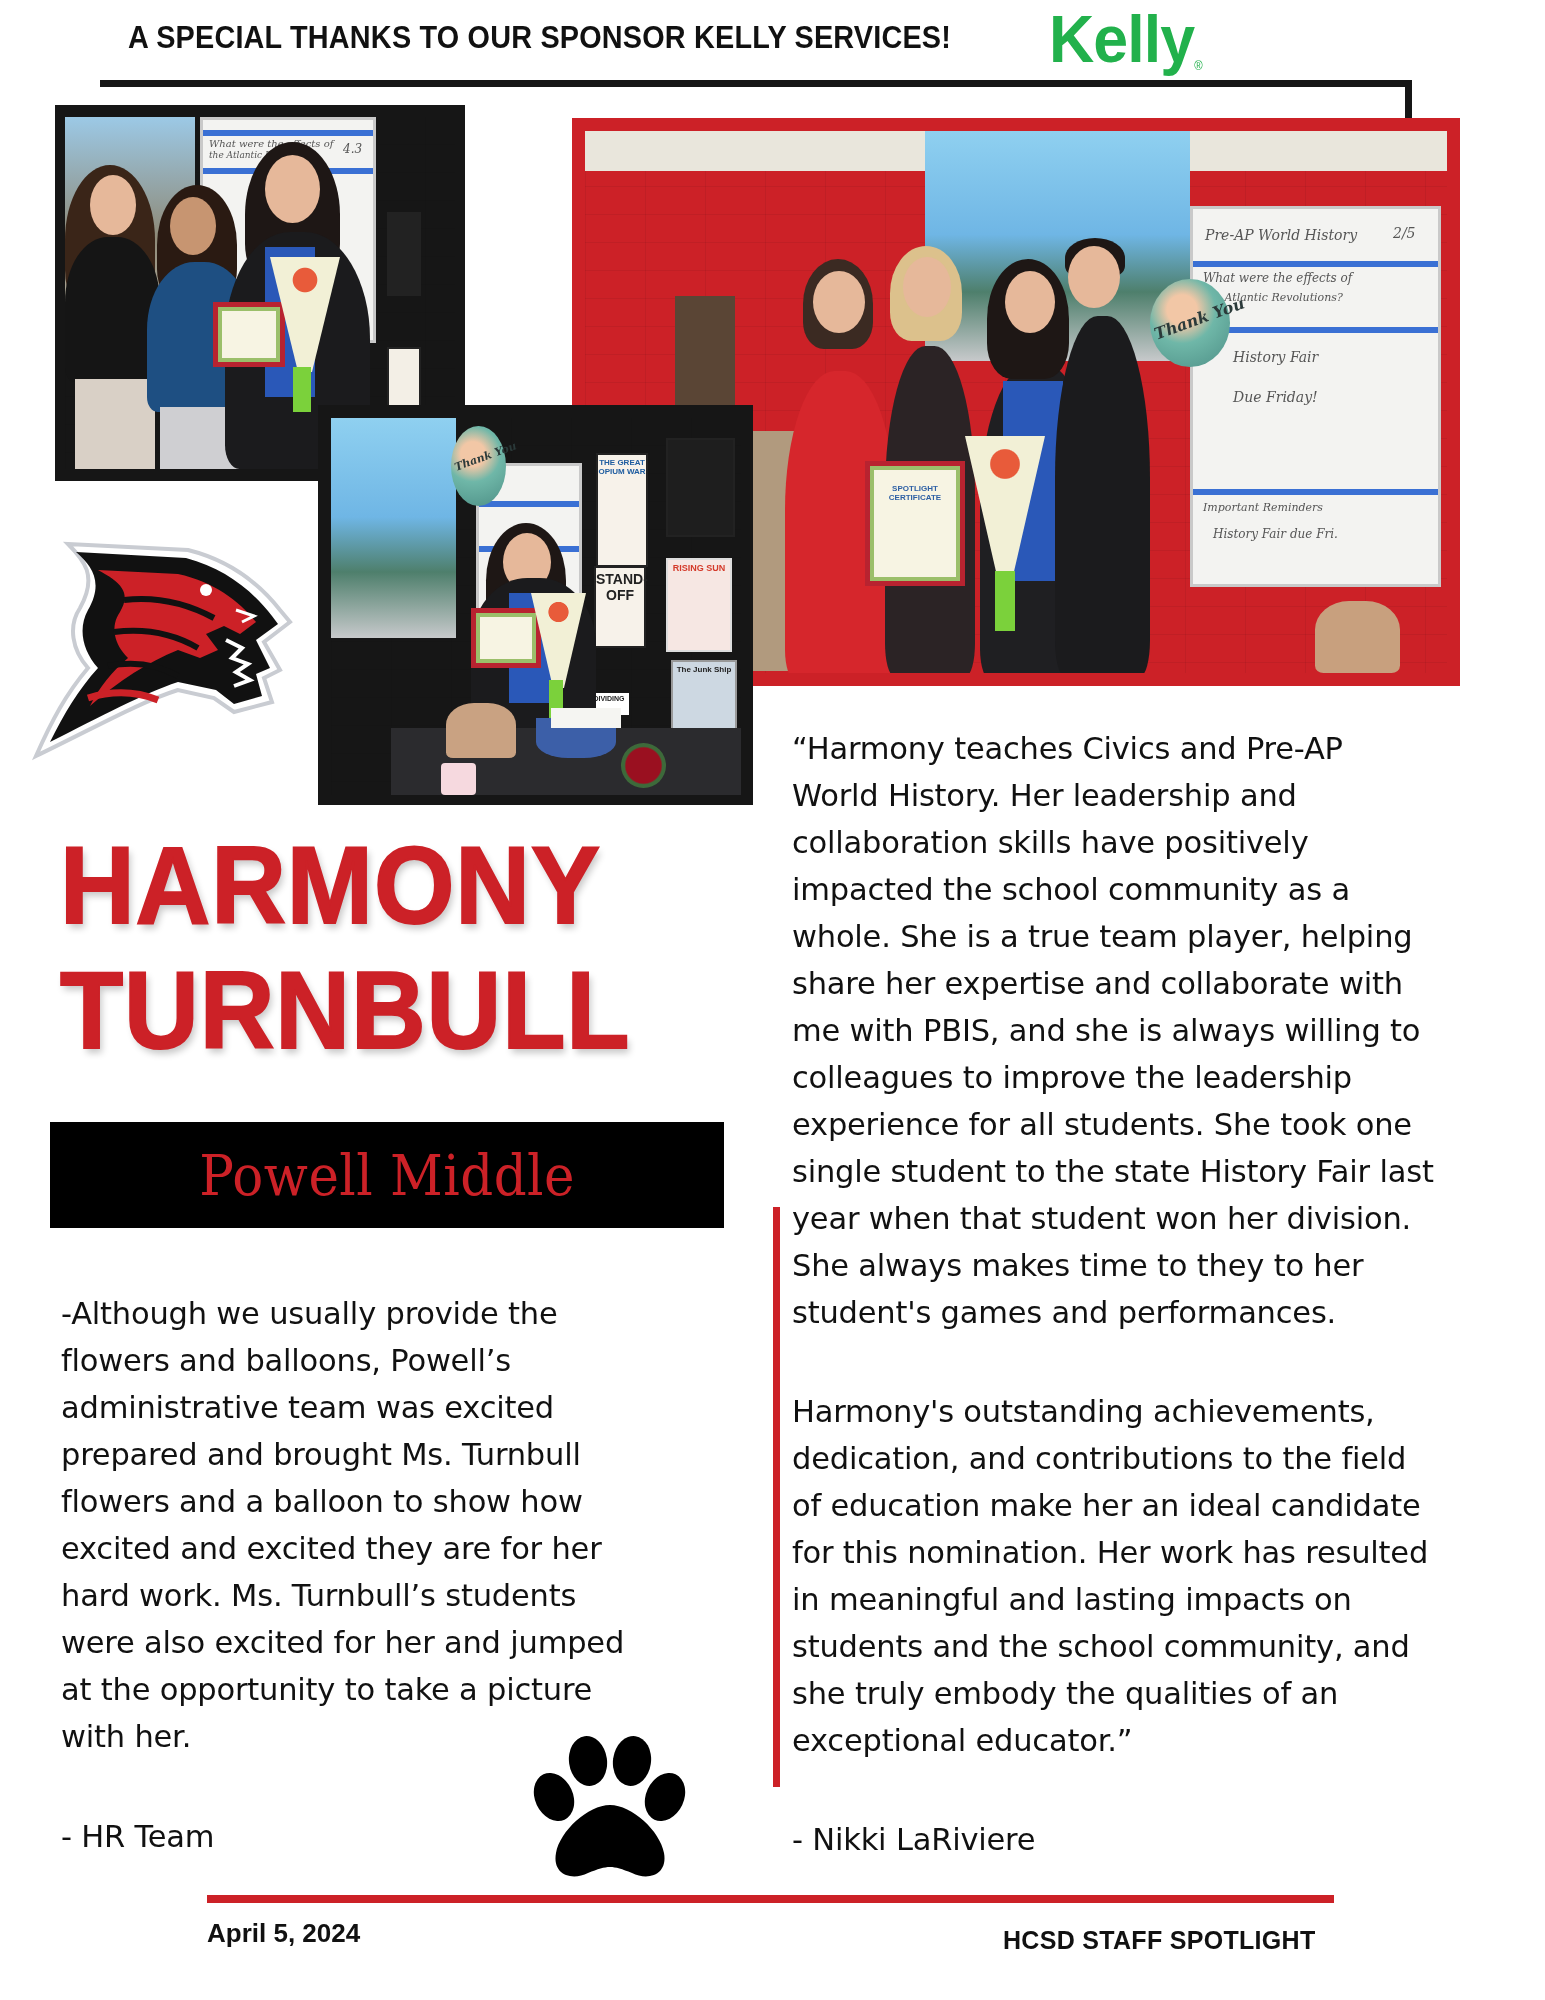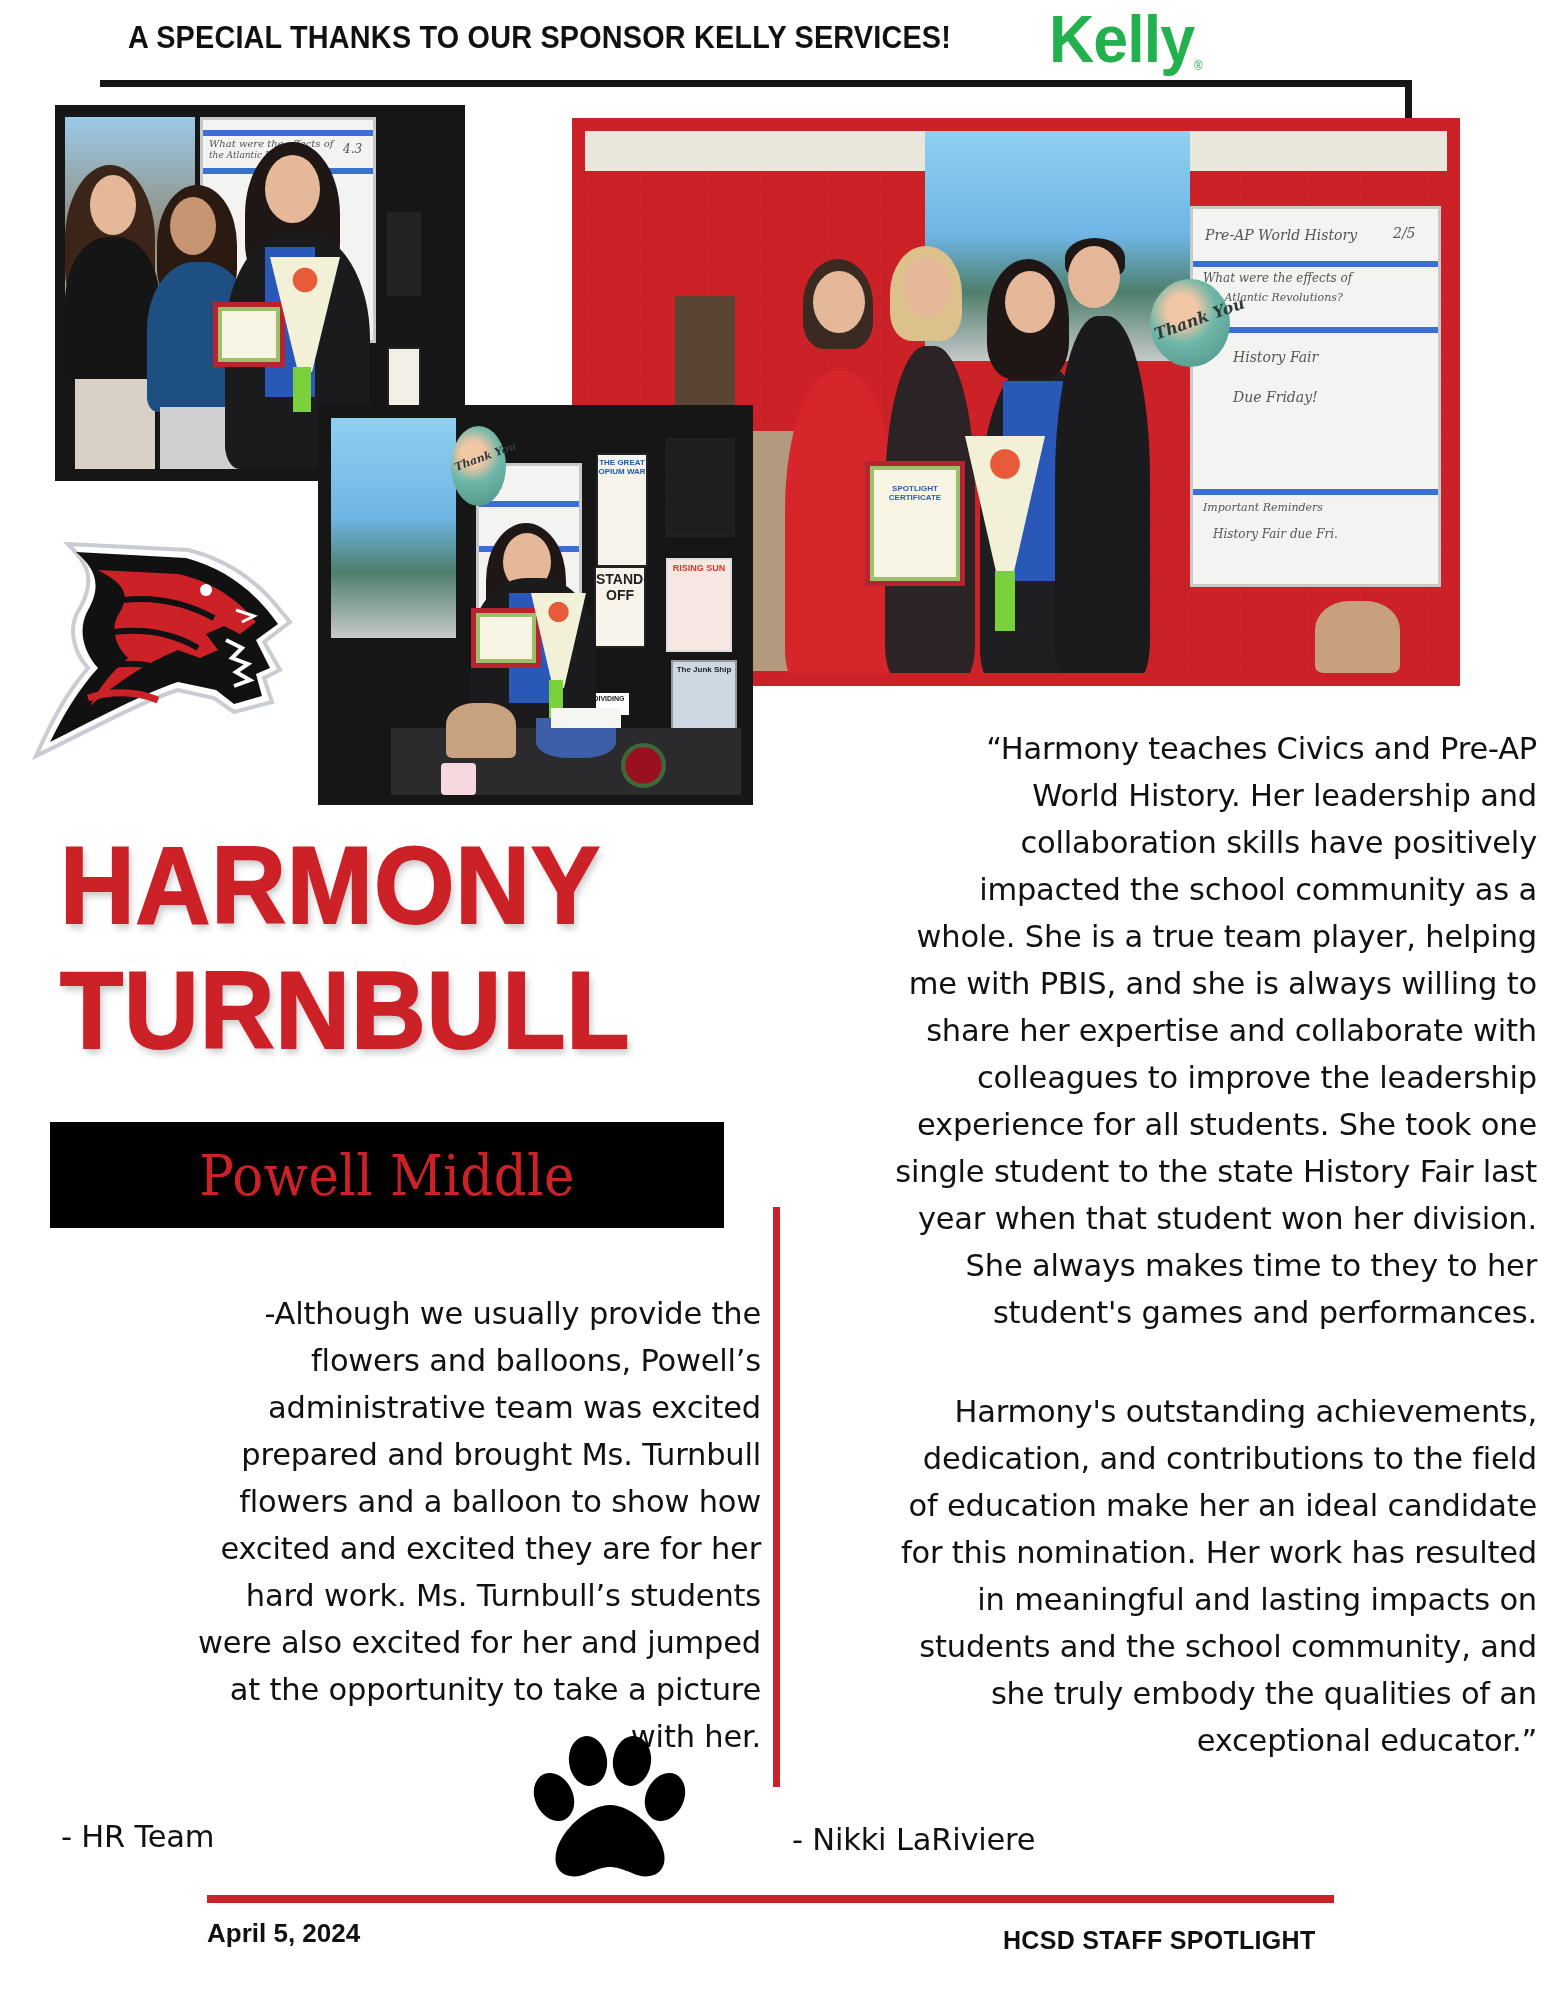--- a/index.html
+++ b/index.html
@@ -50,21 +50,21 @@
   .name { left: 60px; font-family: "Liberation Sans", sans-serif; font-weight: 900; color: #cc2127;
           font-size: 110px; line-height: 1; letter-spacing: 1px; transform: scaleX(0.94); transform-origin: left center;
           text-shadow: 3px 5px 8px rgba(0,0,0,0.22); -webkit-text-stroke: 2px #cc2127; }
   .name-1 { top: 830px; }
   .name-2 { top: 955px; }
 
   .school-box { left: 50px; top: 1122px; width: 674px; height: 106px; background: #000; display: flex; align-items: center; justify-content: center; }
   .school-name { font-family: "DejaVu Serif", serif; font-size: 56px; color: #cc2127; letter-spacing: 0.5px; transform: scaleX(0.92); }
 
   
-  .para { font-family: "DejaVu Sans", sans-serif; font-size: 30.5px; line-height: 47px; color: #111; letter-spacing: -0.2px; text-align: right; }
+  .para { font-family: "DejaVu Sans", sans-serif; font-size: 30.5px; line-height: 47px; color: #111; letter-spacing: -0.2px; }
   .left-para { left: 61px; top: 1290px; width: 700px; }
   .left-sign { left: 61px; top: 1813px; }
   .right-para { left: 792px; top: 725px; width: 745px; }
   .right-para2 { left: 792px; top: 1388px; width: 745px; }
   .right-sign { left: 792px; top: 1816px; }
   .line { white-space: nowrap; display: block; }
 
   .red-bar { left: 773px; top: 1207px; width: 7px; height: 580px; background: #cc2127; }
 
   
@@ -260,22 +260,22 @@
 </svg>
 
 <div class="abs red-bar"></div>
 
 <div class="abs para right-para">
   <span class="line">“Harmony teaches Civics and Pre-AP</span>
   <span class="line">World History. Her leadership and</span>
   <span class="line">collaboration skills have positively</span>
   <span class="line">impacted the school community as a</span>
   <span class="line">whole. She is a true team player, helping</span>
+  <span class="line">share her expertise and collaborate with</span>
   <span class="line">me with PBIS, and she is always willing to</span>
-  <span class="line">share her expertise and collaborate with</span>
   <span class="line">colleagues to improve the leadership</span>
   <span class="line">experience for all students. She took one</span>
   <span class="line">single student to the state History Fair last</span>
   <span class="line">year when that student won her division.</span>
   <span class="line">She always makes time to they to her</span>
   <span class="line">student's games and performances.</span>
 </div>
 <div class="abs para right-para2">
   <span class="line">Harmony's outstanding achievements,</span>
   <span class="line">dedication, and contributions to the field</span>

